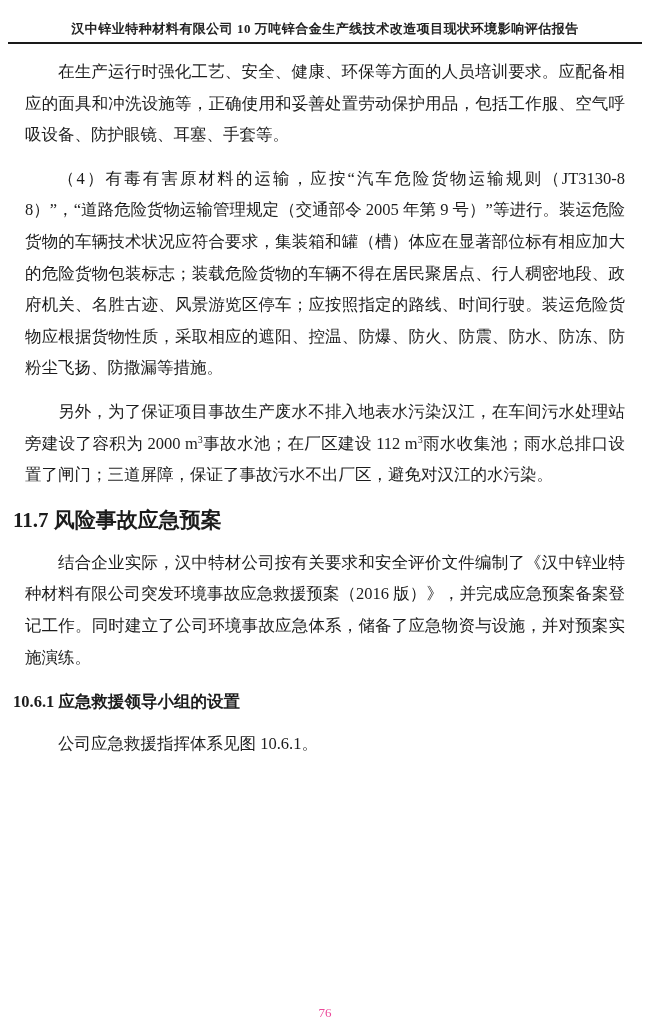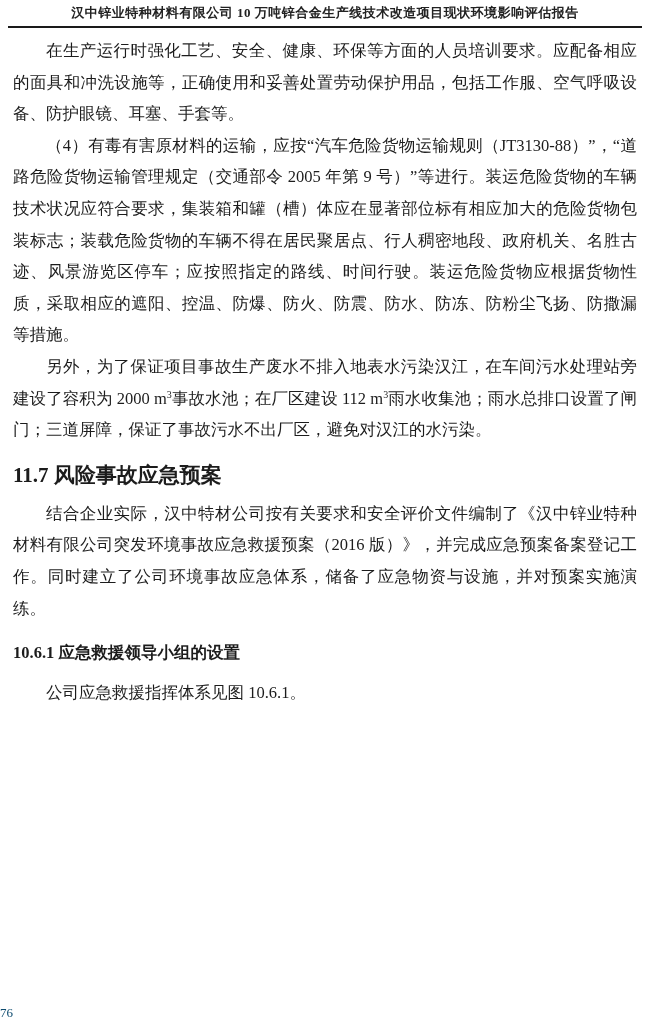--- a/index.html
+++ b/index.html
@@ -8,39 +8,39 @@
     width: 650px;
     height: 1034px;
     margin: 0 auto;
     background: #ffffff;
     font-family: "Liberation Serif", "DejaVu Serif", serif;
     color: #1c1c1c;
     overflow: hidden;
     box-sizing: border-box;
   }
   .running-header {
-    padding-top: 4px;
+    padding-top: 20px;
     text-align: center;
     font-size: 13px;
     line-height: 18px;
     font-weight: 600;
     color: #222;
     letter-spacing: 0.5px;
   }
   .header-rule {
     margin: 4px 8px 0 8px;
     border-top: 2px solid #1a1a1a;
     height: 0;
   }
   .doc-body {
     margin-top: 7px;
     padding: 0 13px;
   }
   .para {
-    margin: 0;
+    margin: 12px;
     font-size: 16.5px;
     line-height: 31.6px;
     text-align: justify;
     text-indent: 33px;
     word-break: break-all;
   }
   .para sub {
     font-size: 10px;
     line-height: 0;
     vertical-align: -3px;
@@ -63,23 +63,23 @@
     font-size: 16.5px;
     line-height: 29px;
     font-weight: bold;
     text-indent: 0;
   }
   .page-footer {
     position: absolute;
     left: 0;
     right: 0;
     top: 1005px;
-    text-align: left;
+    text-align: center;
     font-size: 13px;
-    color: #0c4a6e;
+    color: #ec4899;
   }
 </style>
 </head>
 <body>
 
 <div class="page">
   <div class="running-header">
     <span>汉中锌业特种材料有限公司 10 万吨锌合金生产线技术改造项目现状环境影响评估报告</span>
   </div>
   <div class="header-rule"></div>

